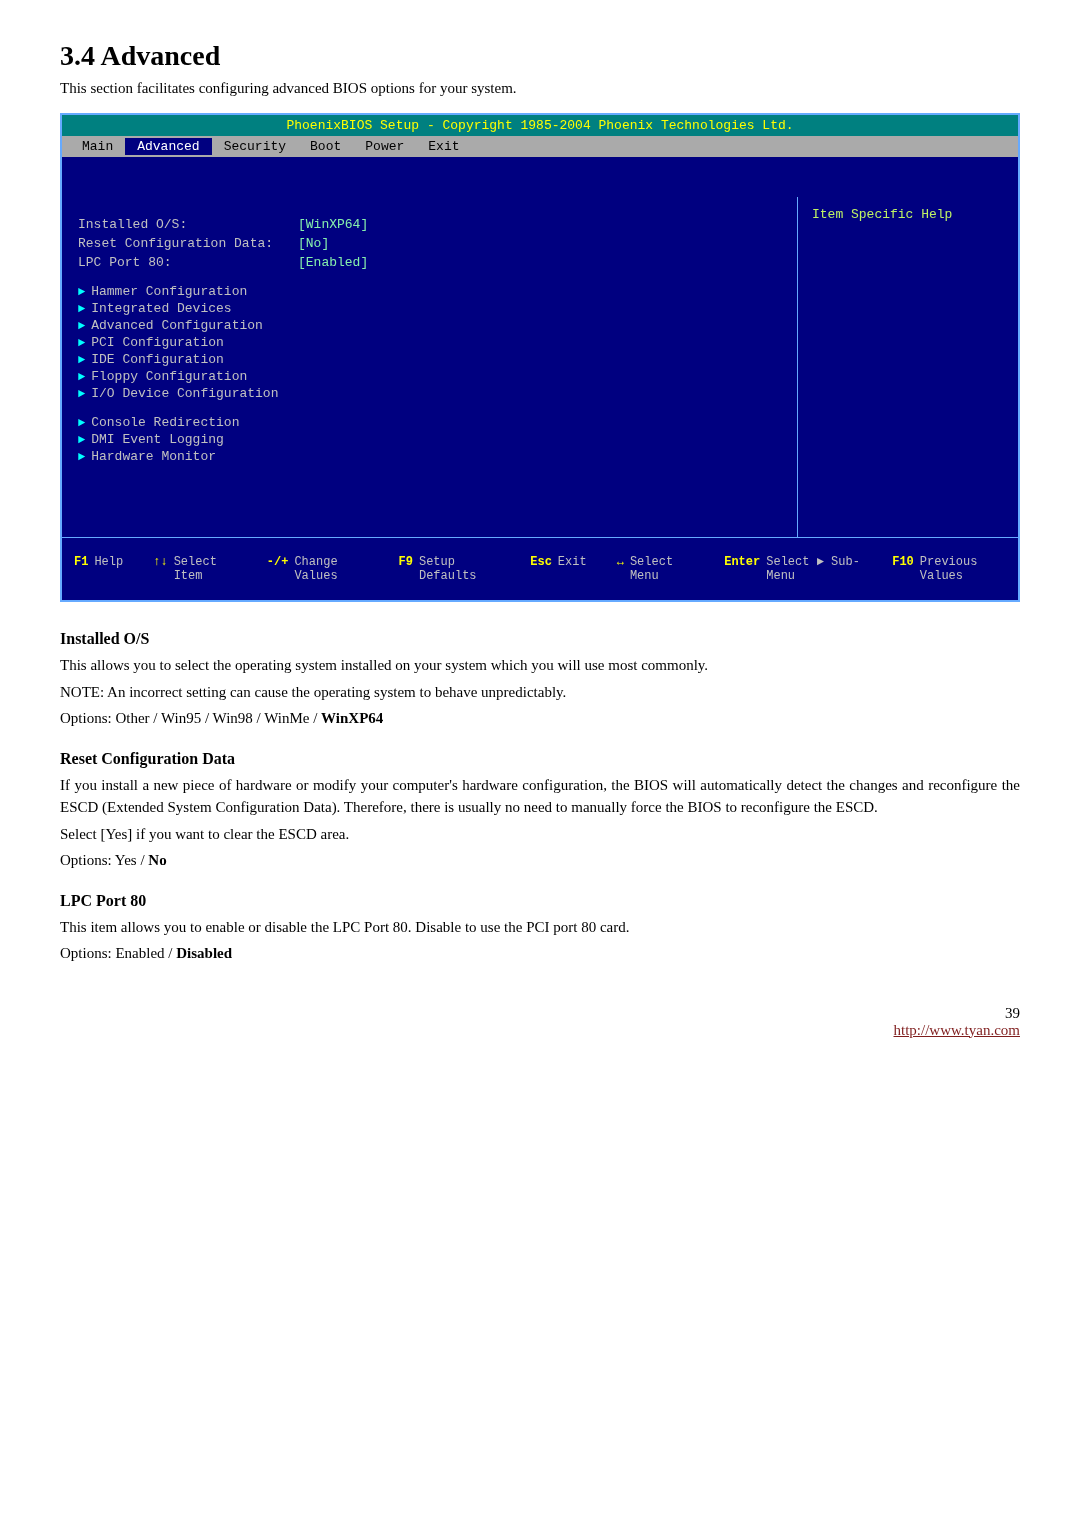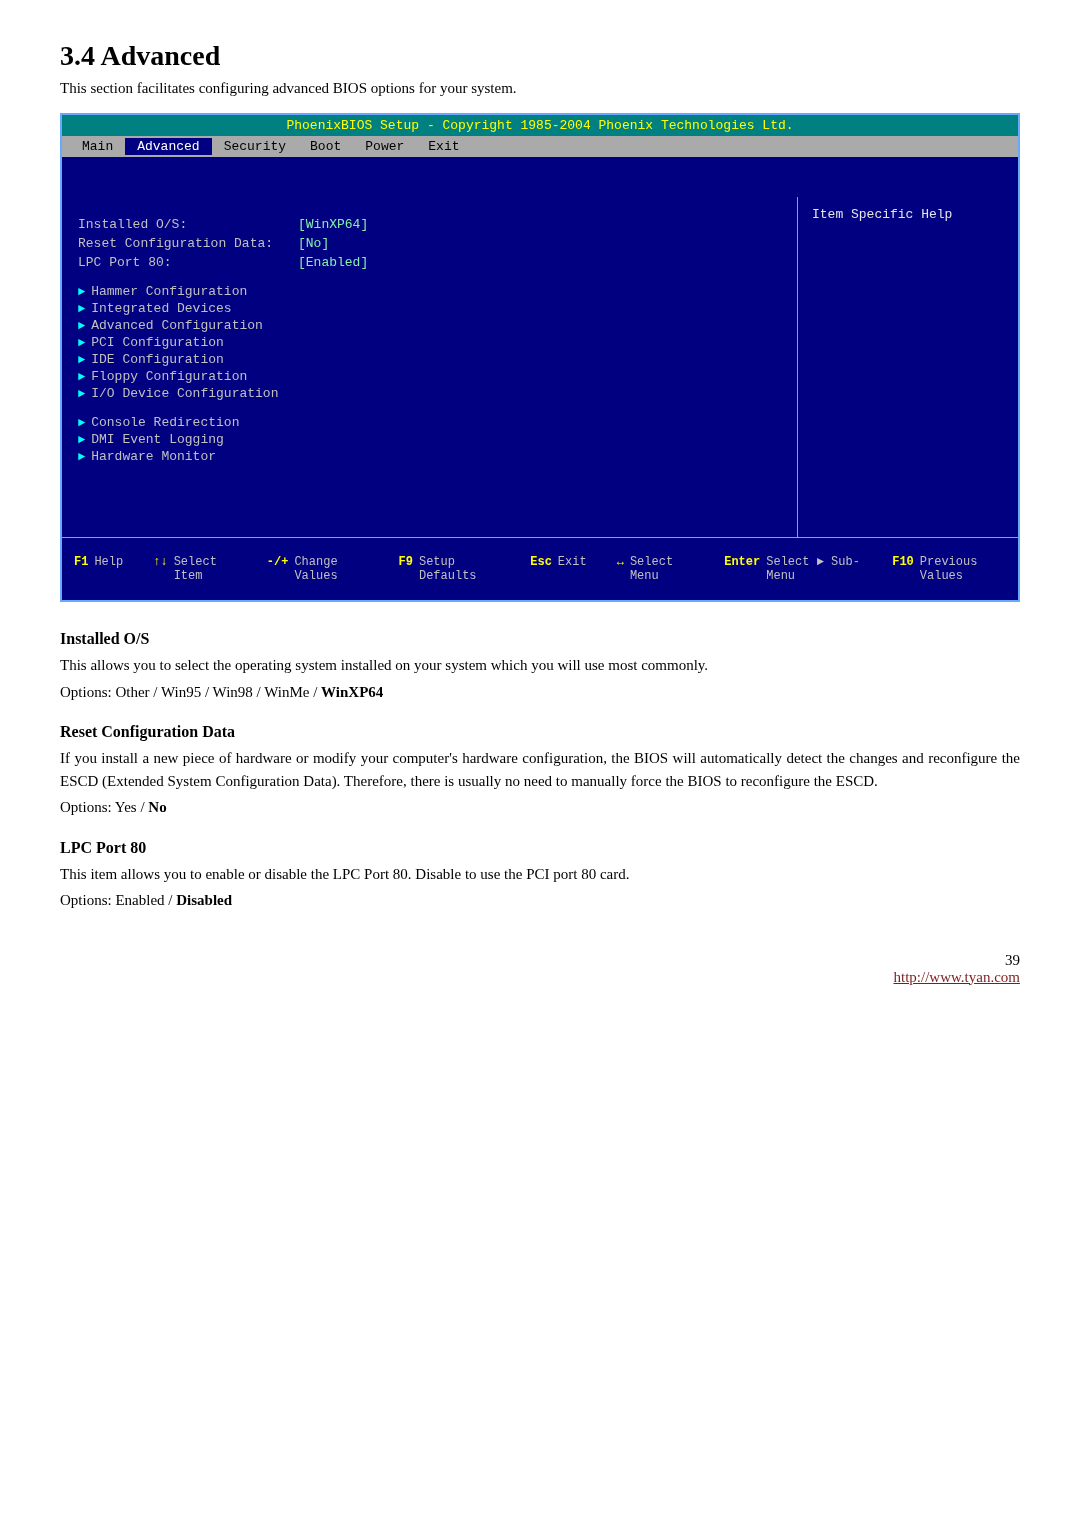--- a/index.html
+++ b/index.html
@@ -73,21 +73,21 @@
     }
 
     .bios-help {
       width: 220px;
       padding: 10px 14px;
       color: #c0c0c0;
       font-size: 13px;
     }
 
     .bios-help-title {
-      color: #e5e5e5;
+      color: #bef264;
       font-size: 13px;
       margin-bottom: 6px;
     }
 
     .bios-field-row {
       display: flex;
       margin-bottom: 4px;
       font-size: 13px;
     }
 
@@ -302,26 +302,28 @@
     <div class="bios-footer-item">
       <span class="bios-key">F10</span>
       <span>Previous Values</span>
     </div>
   </div>
 </div>
 
 <div class="doc-section">
   <div class="doc-section-title">Installed O/S</div>
   <p class="doc-text">This allows you to select the operating system installed on your system which you will use most commonly.</p>
+  <p class="doc-text">NOTE:  An incorrect setting can cause the operating system to behave unpredictably.</p>
   <p class="doc-options">Options: Other / Win95 / Win98 / WinMe / <span class="doc-bold">WinXP64</span></p>
 </div>
 
 <div class="doc-section">
   <div class="doc-section-title">Reset Configuration Data</div>
   <p class="doc-text">If you install a new piece of hardware or modify your computer's hardware configuration, the BIOS will automatically detect the changes and reconfigure the ESCD (Extended System Configuration Data). Therefore, there is usually no need to manually force the BIOS to reconfigure the ESCD.</p>
+  <p class="doc-text">Select [Yes] if you want to clear the ESCD area.</p>
   <p class="doc-options">Options: Yes / <span class="doc-bold">No</span></p>
 </div>
 
 <div class="doc-section">
   <div class="doc-section-title">LPC Port 80</div>
   <p class="doc-text">This item allows you to enable or disable the LPC Port 80.  Disable to use the PCI port 80 card.</p>
   <p class="doc-options">Options: Enabled / <span class="doc-bold">Disabled</span></p>
 </div>
 
 <div class="page-footer">

